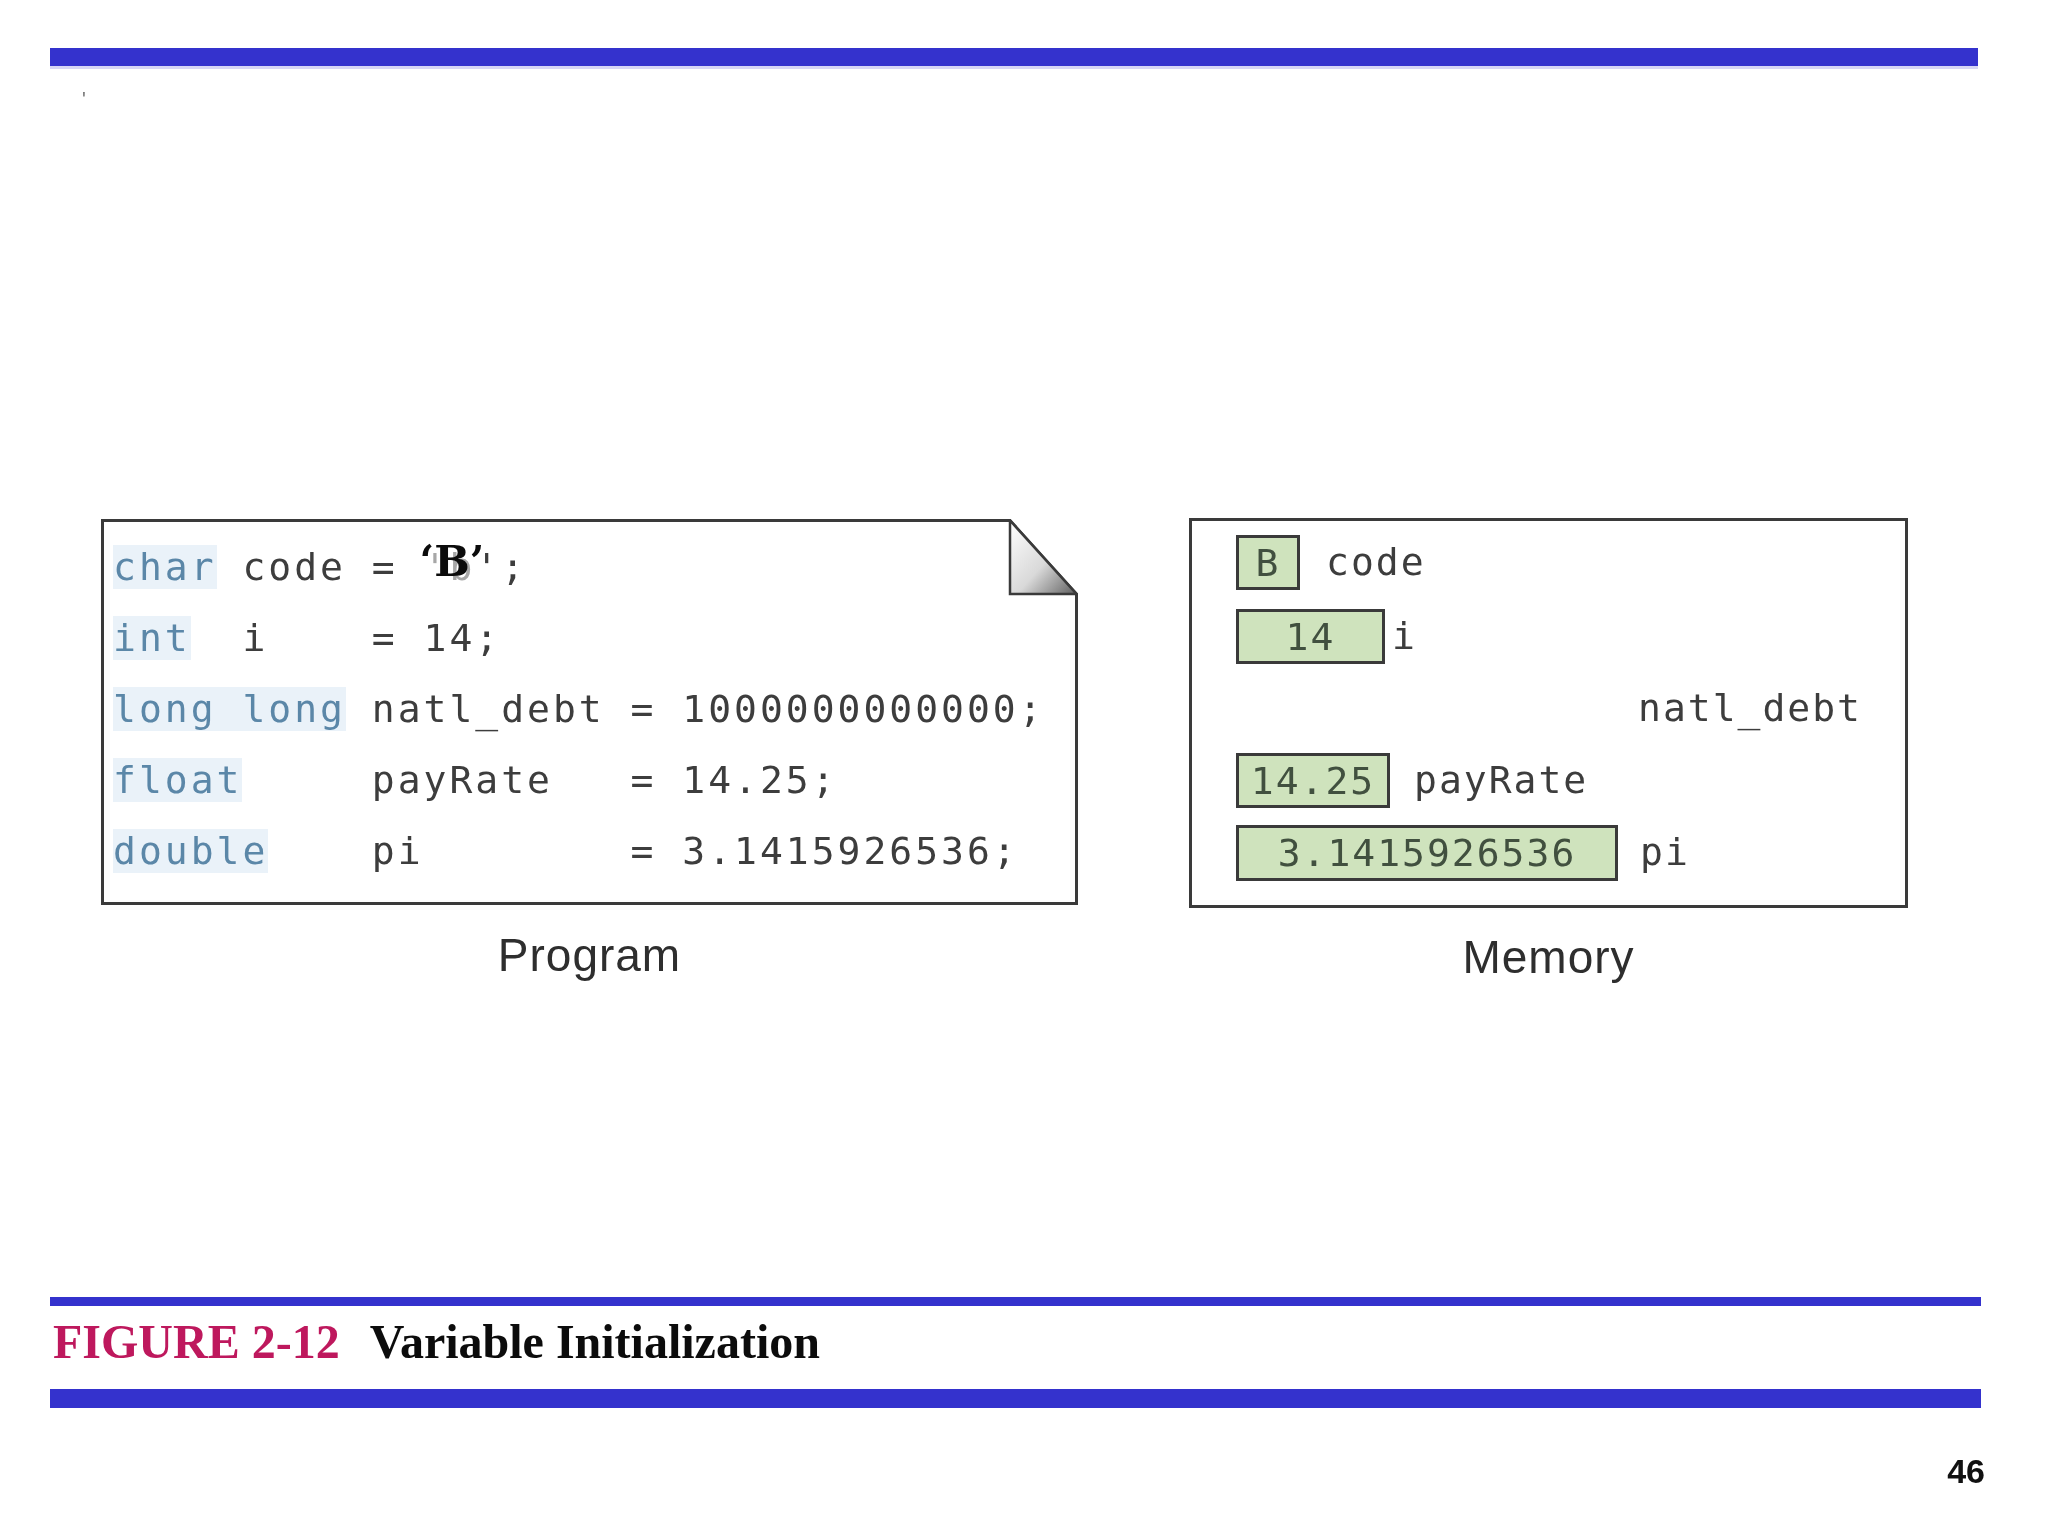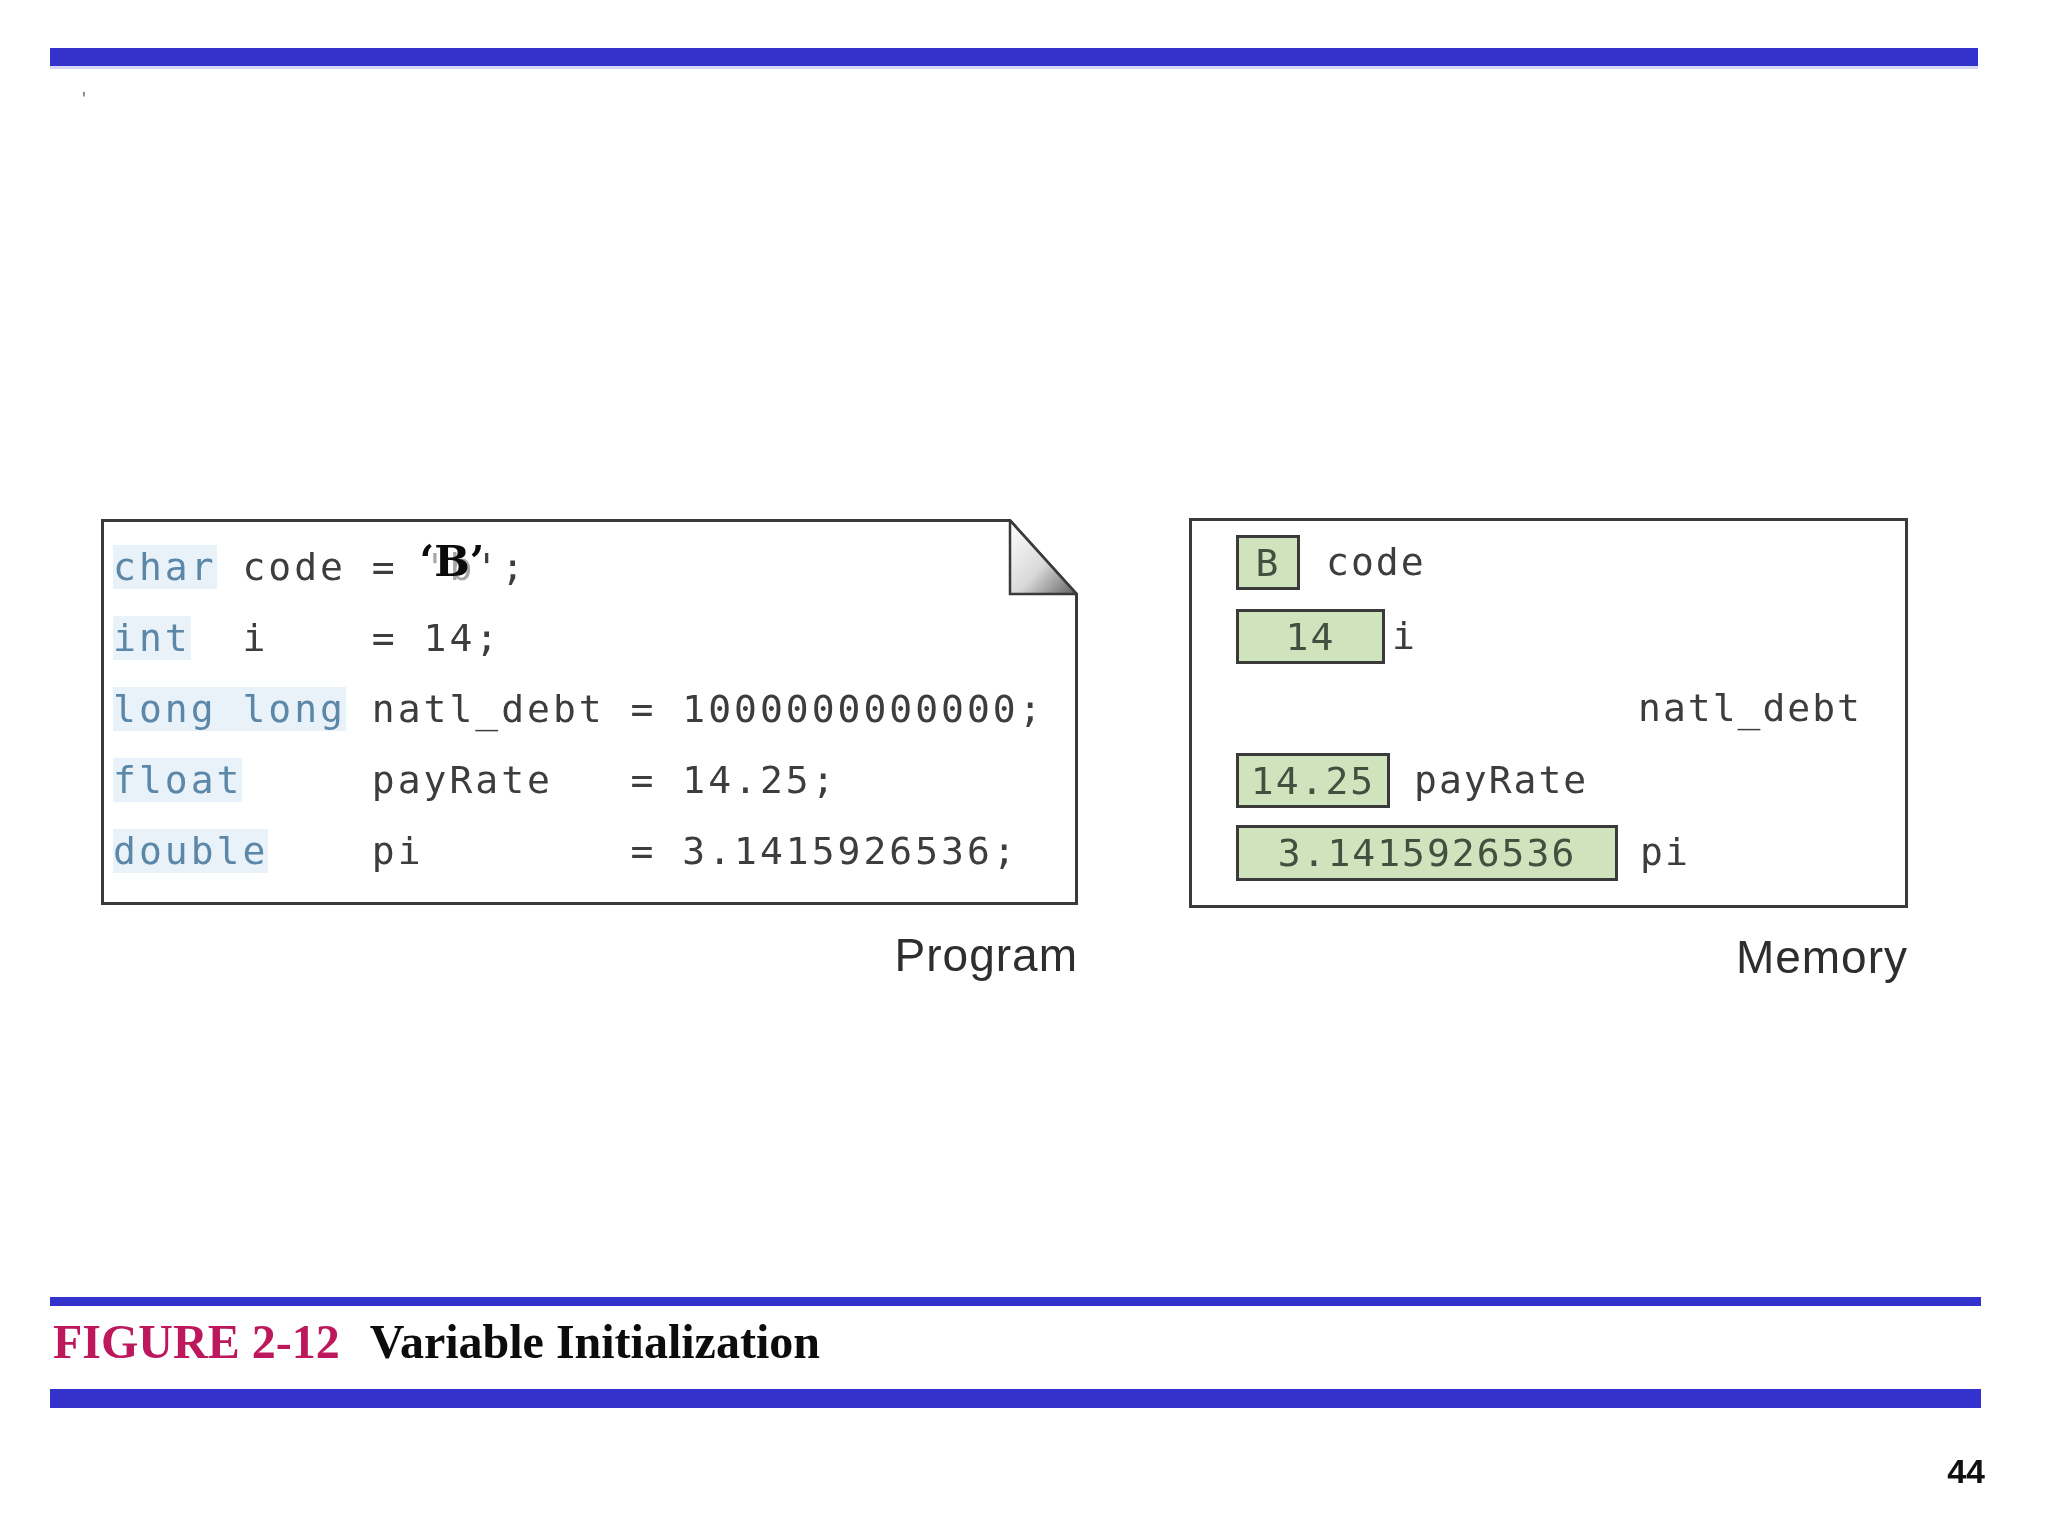--- a/index.html
+++ b/index.html
@@ -32,21 +32,21 @@
   
   #memory-panel{position:absolute;left:1189px;top:518px;width:719px;height:390px;
       background:#ffffff;border:3px solid #3a3a3a;box-sizing:border-box;}
   .mcell{position:absolute;box-sizing:border-box;background:#cfe3bd;border:3px solid #3a3a3a;
       display:flex;align-items:center;justify-content:center;
       font-family:"DejaVu Sans Mono",monospace;font-size:38px;letter-spacing:2px;color:#41503f;}
   .mlabel{position:absolute;height:55px;line-height:55px;
       font-family:"DejaVu Sans Mono",monospace;font-size:38px;letter-spacing:2px;color:#3d3d3d;}
 
   
-  .panel-caption{position:absolute;text-align:right;
+  .panel-caption{position:absolute;text-align:center;
       font-family:"Liberation Sans",sans-serif;font-size:46px;color:#2e2e2e;letter-spacing:1px;}
   #program-caption{left:101px;top:928px;width:977px;}
   #memory-caption{left:1189px;top:930px;width:719px;}
 
   
   #figure-caption{position:absolute;left:53px;top:1314px;width:1900px;
       font-family:"Liberation Serif",serif;font-weight:bold;font-size:48px;line-height:56px;}
   #figure-label{color:#be185d;}
   #figure-title{color:#0c0c0c;margin-left:30px;}
 
@@ -98,15 +98,15 @@
   <div id="memory-caption" class="panel-caption">Memory</div>
 
   <div id="mid-rule" class="rule"></div>
 
   <div id="figure-caption">
     <span id="figure-label">FIGURE 2-12</span><span id="figure-title">Variable Initialization</span>
   </div>
 
   <div id="bottom-rule" class="rule"></div>
 
-  <div id="page-number">44</div>
+  <div id="page-number">46</div>
 
 </div>
 
 </body></html>

